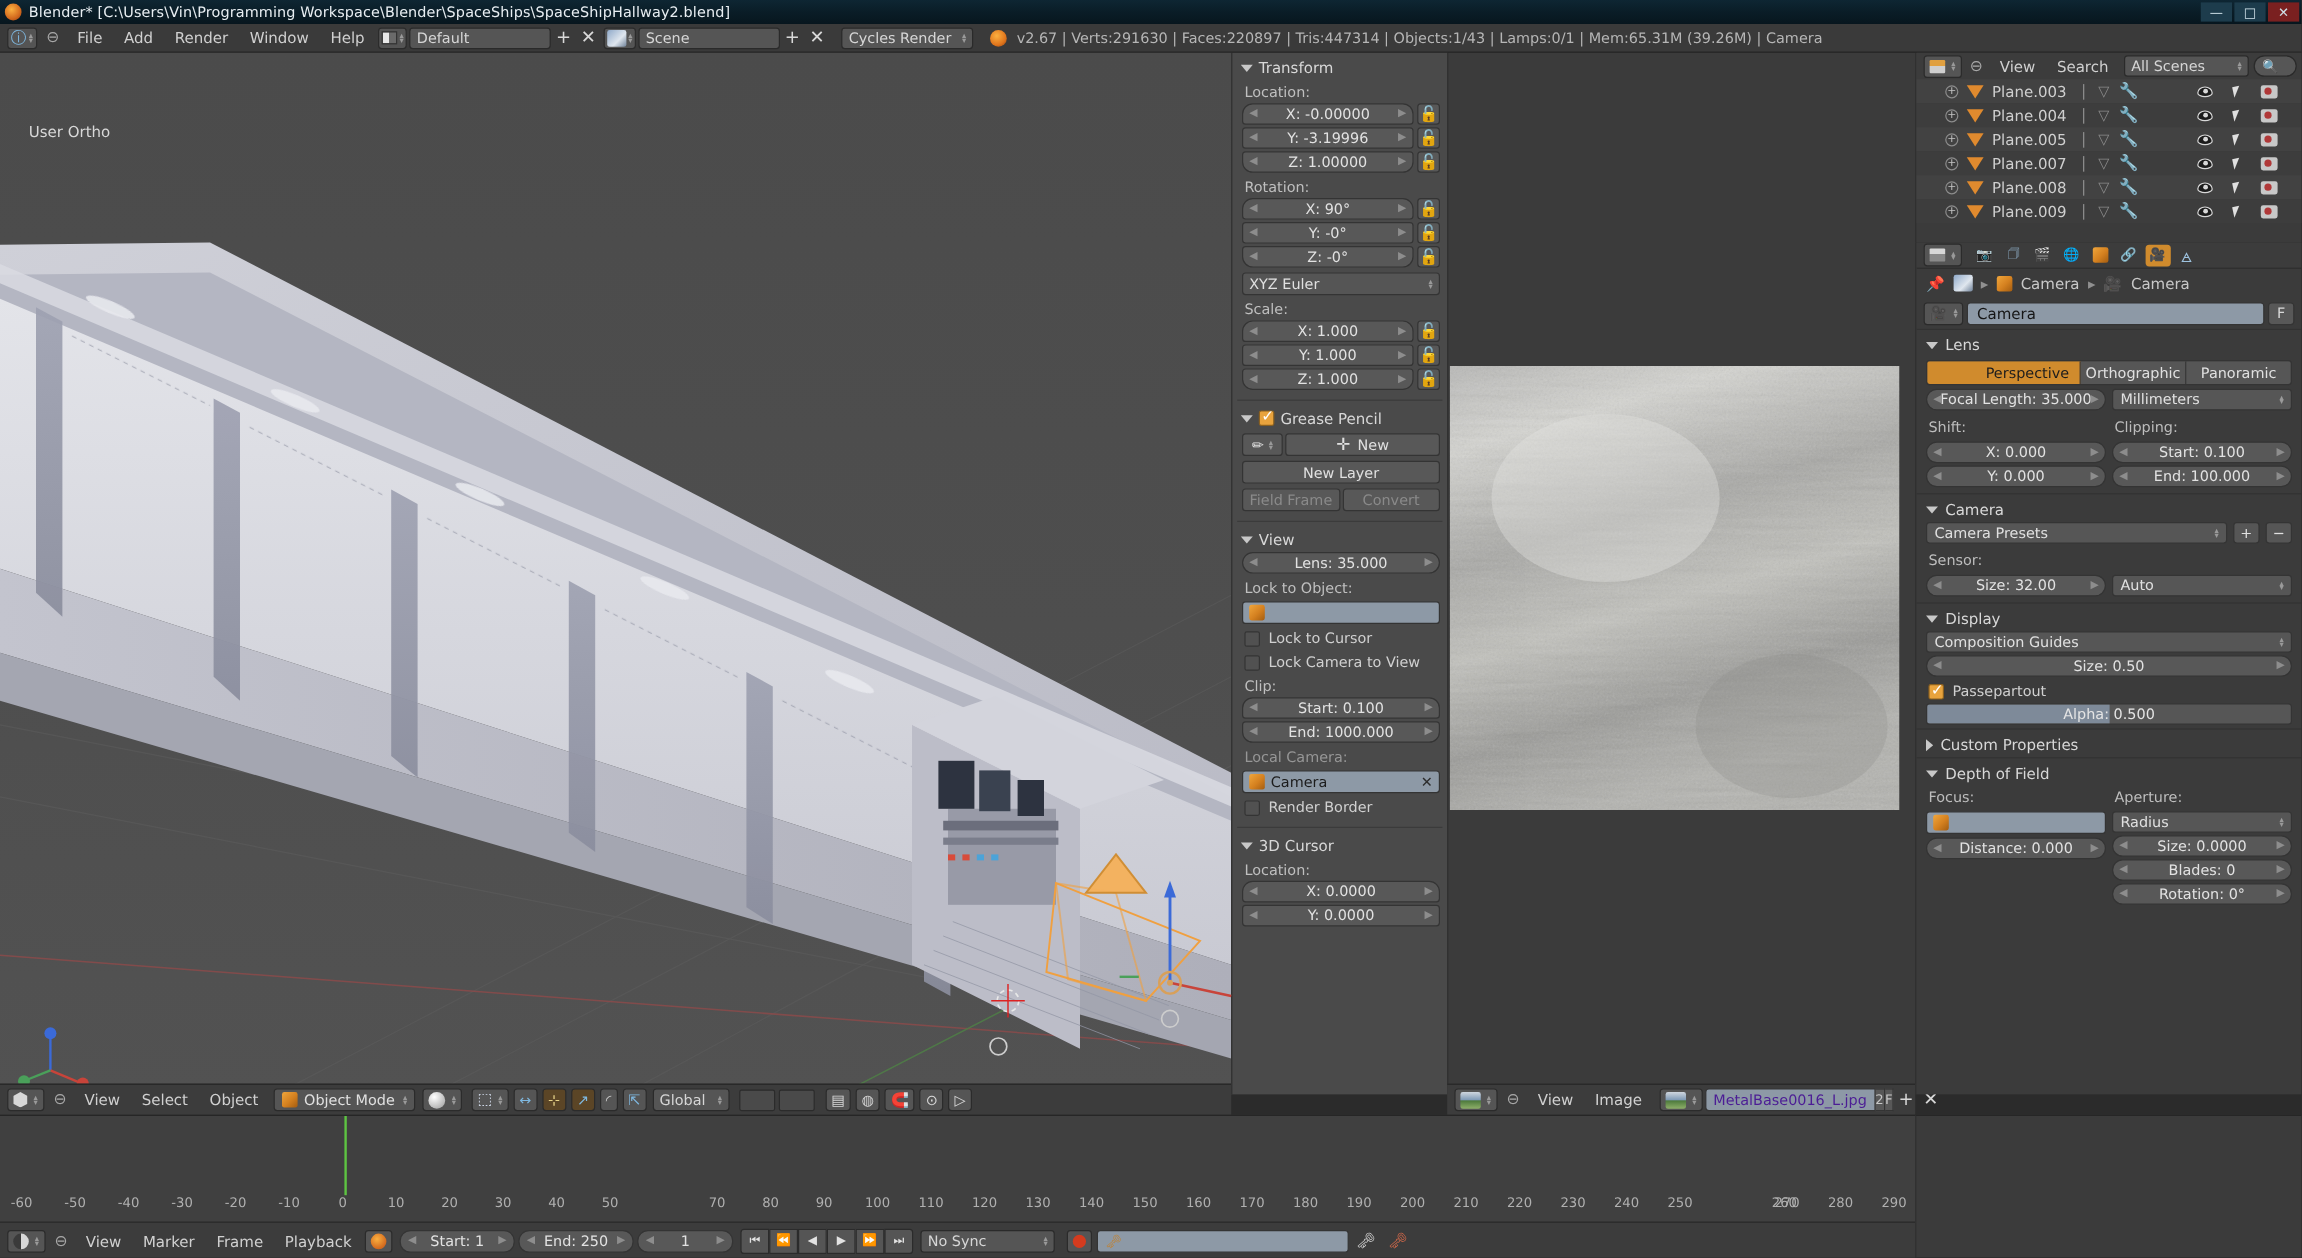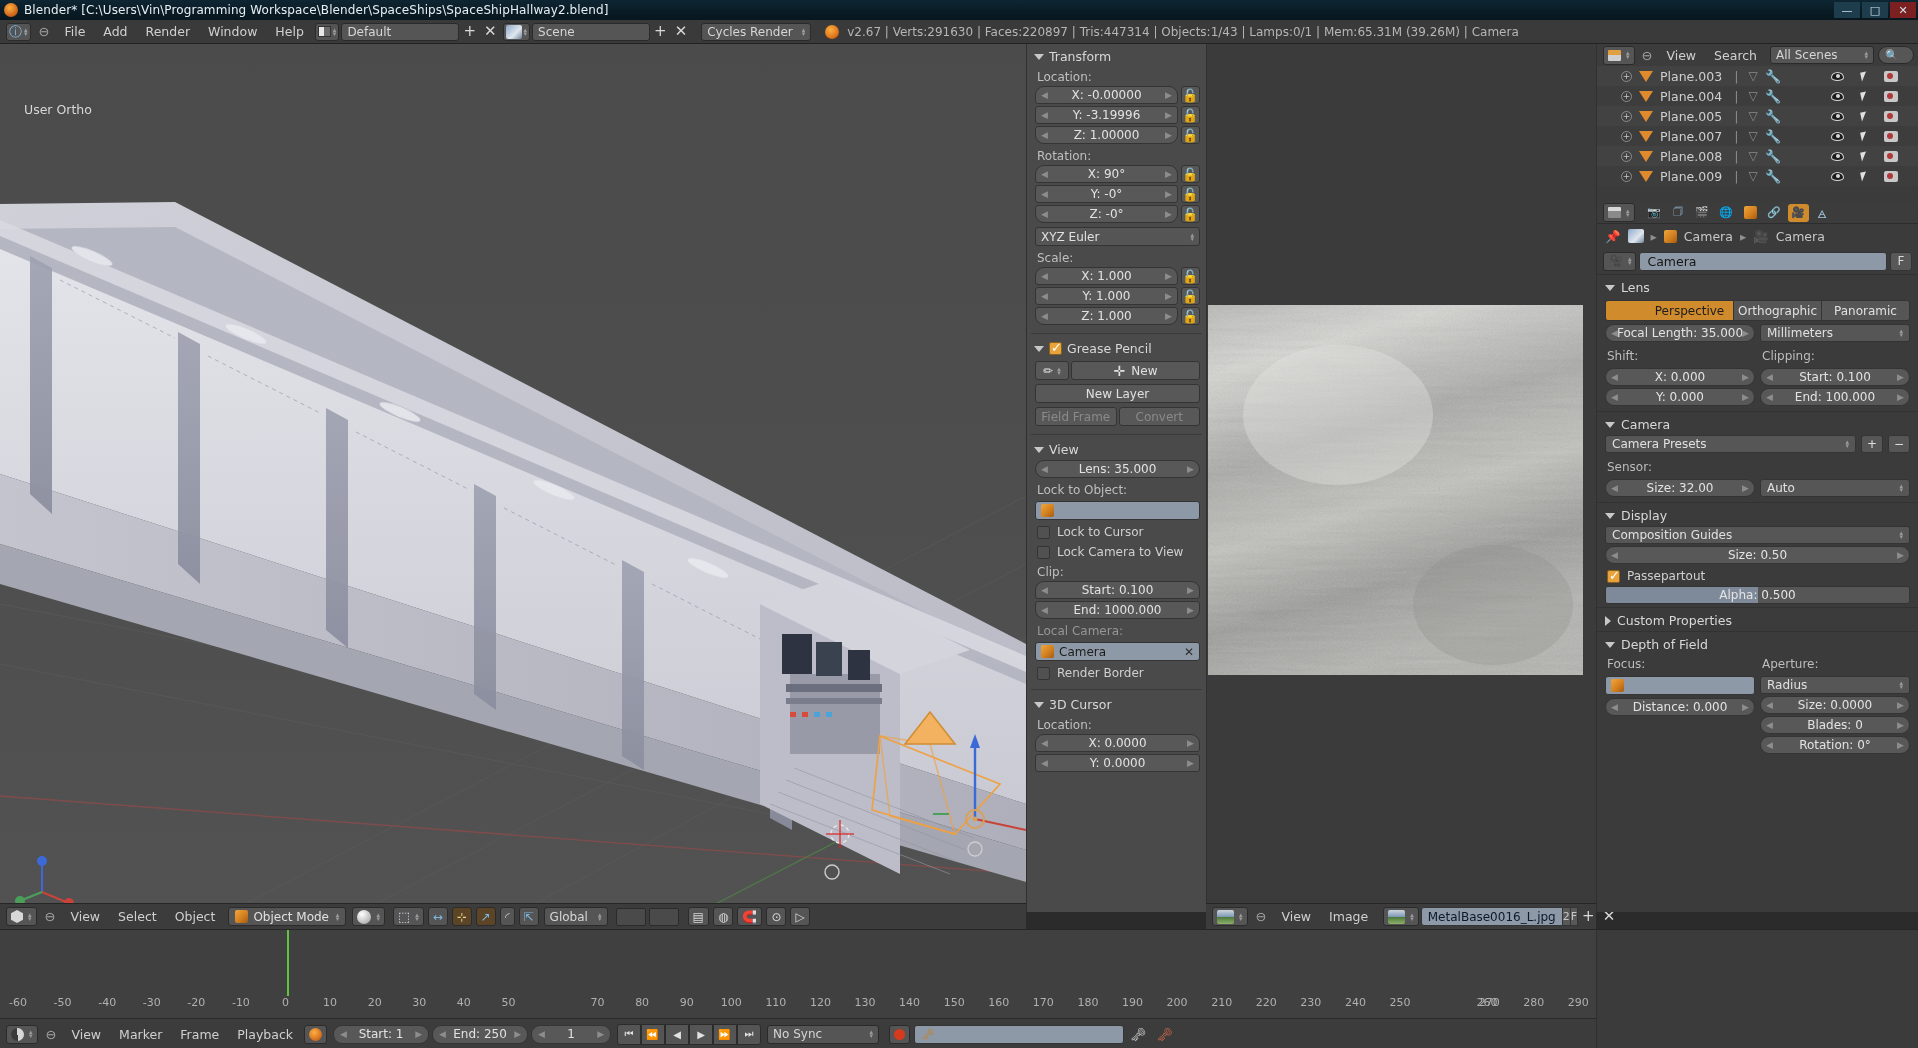--- a/index.html
+++ b/index.html
@@ -702,21 +702,21 @@
   <span style="color:#a8a8a8;font-size:13px;padding:0 6px;">⊖</span>
   <span class="menutxt">View</span>
   <span class="menutxt">Image</span>
   <div class="tb-btn" style="margin-left:6px;">
     <span class="imgthumb"></span>
     <span class="spin">
         <i>▴</i>
         <i>▾</i>
       </span>
   </div>
-  <div style="height:19px;background:#8d99a6;border:1px solid #343434;border-radius:3px 0 0 3px;display:flex;align-items:center;padding:0 6px;color:#0f172a;font-size:12px;">
+  <div style="height:19px;background:#8d99a6;border:1px solid #343434;border-radius:3px 0 0 3px;display:flex;align-items:center;padding:0 6px;color:#4c1d95;font-size:12px;">
     <span>MetalBase0016_L.jpg</span>
   </div>
   <div style="height:19px;width:20px;background:#585858;border:1px solid #343434;border-left:0;display:flex;align-items:center;justify-content:center;color:#c8c8c8;font-size:11px;">2</div>
   <div style="height:19px;width:20px;background:#585858;border:1px solid #343434;border-left:0;display:flex;align-items:center;justify-content:center;color:#c8c8c8;font-size:11px;">F</div>
   <span class="plusx">+</span>
   <span class="plusx">✕</span>
 </div>
 
 <div id="outliner" class="abs">
   <div id="outhdr">

